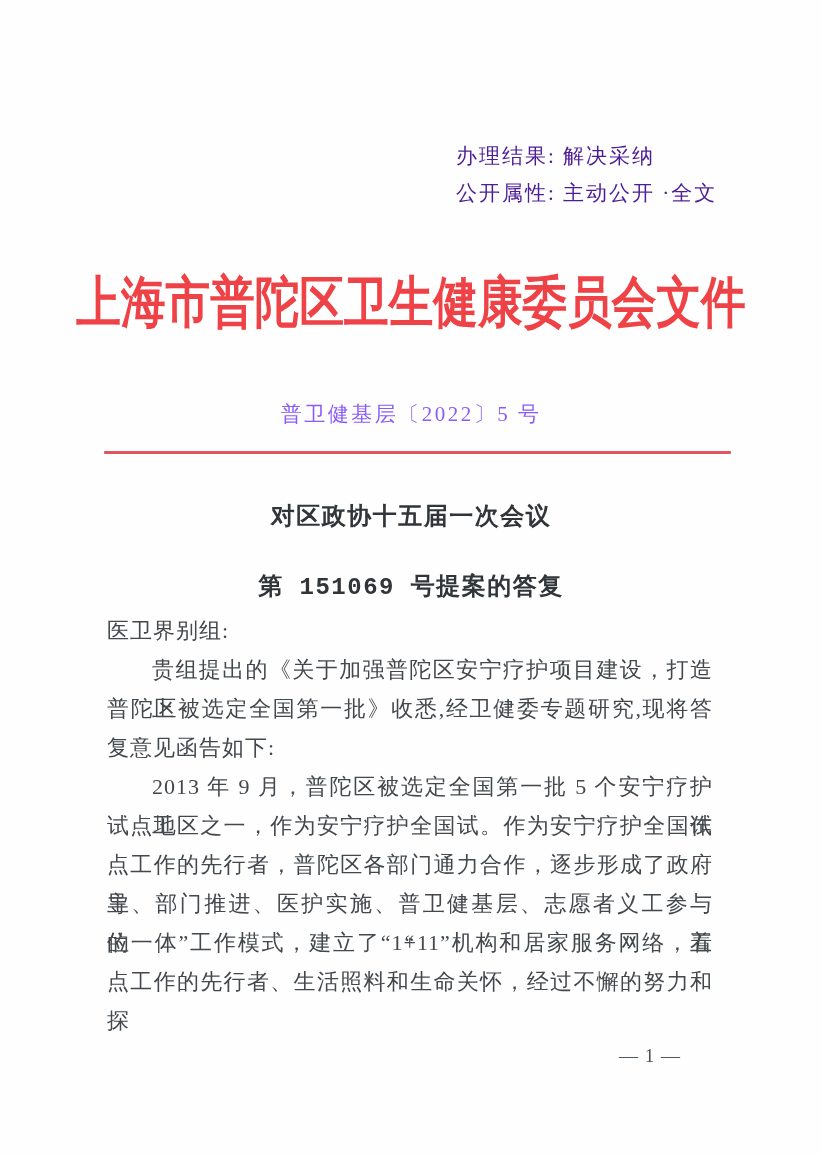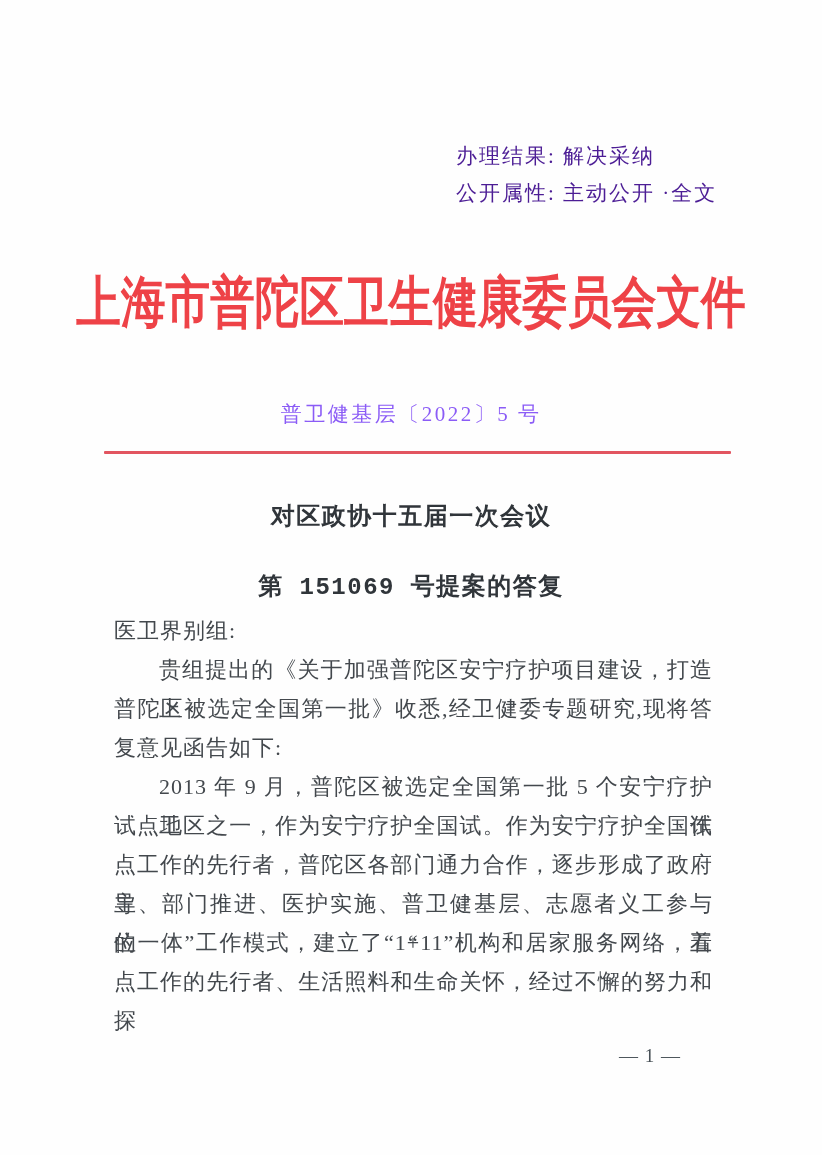--- a/index.html
+++ b/index.html
@@ -67,21 +67,20 @@
     left: 107px; top: 611px;
     width: 606px;
     font-size: 22px;
     color: #43484d;
   }
   .bline {
     height: 39px;
     line-height: 39px;
     letter-spacing: 1px;
     white-space: nowrap;
-    margin-left: 7px;
   }
   .bline.fill {
     white-space: normal;
     text-align: justify;
     text-align-last: justify;
     text-justify: inter-character;
   }
   .bline.indent { padding-left: 45px; }
   .page-number {
     position: absolute;

